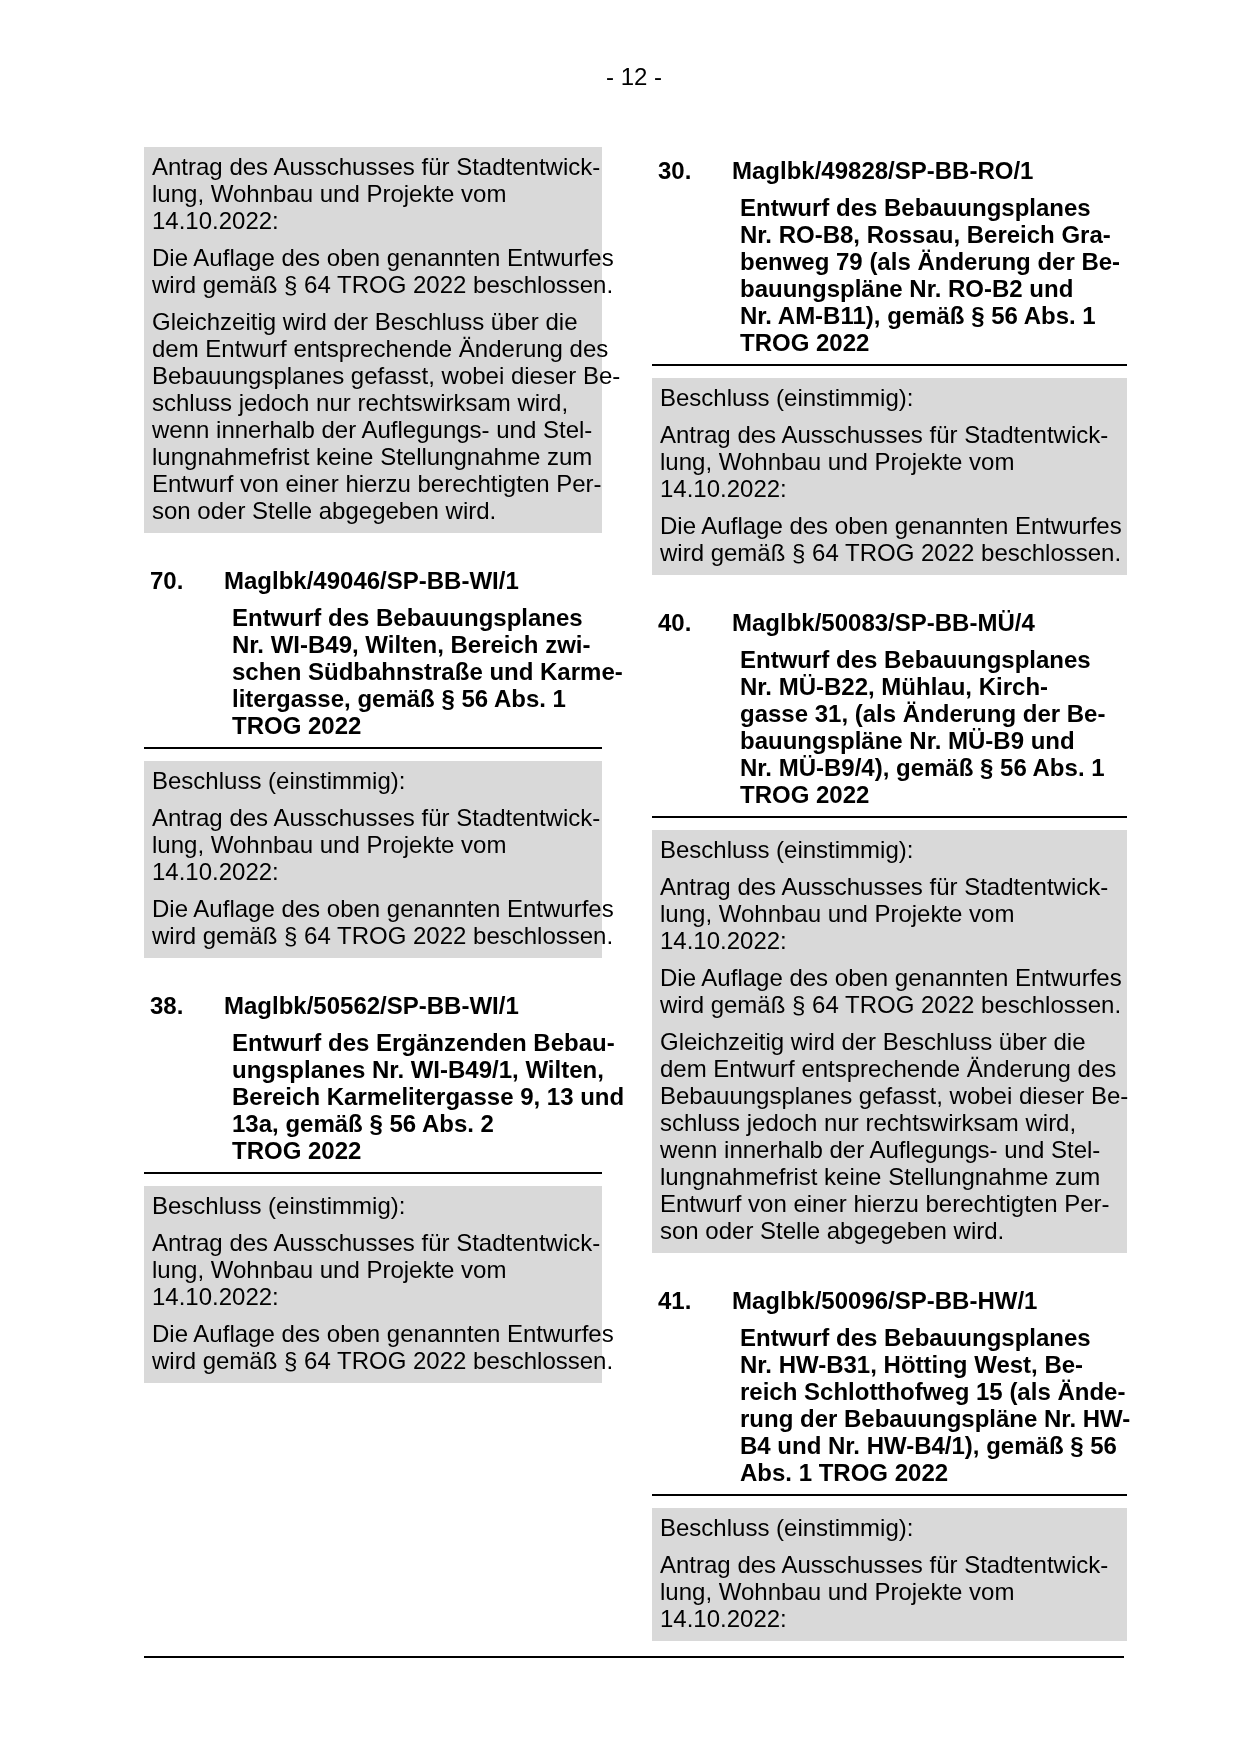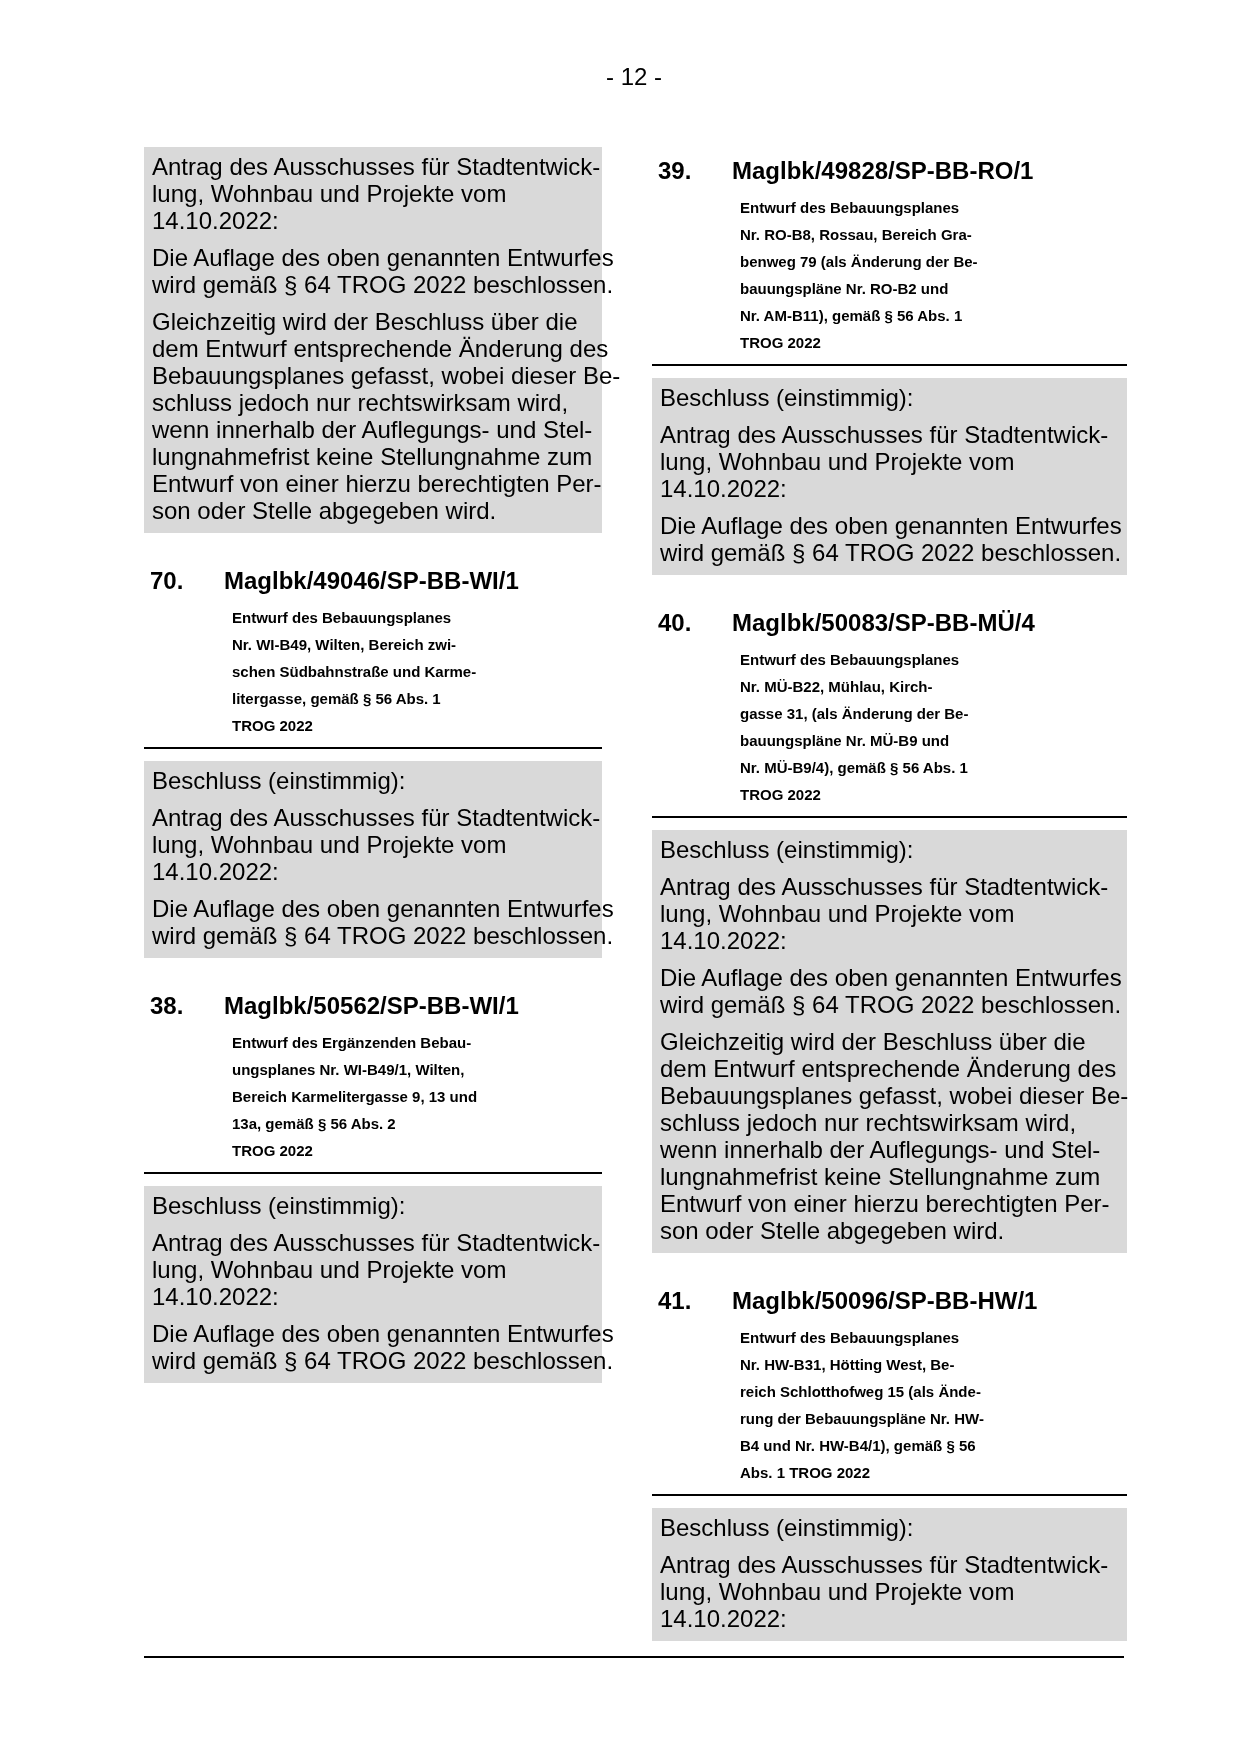--- a/index.html
+++ b/index.html
@@ -29,21 +29,21 @@
   .item { margin-top: 34px; }
   .col-right .item:first-child { margin-top: 10px; }
 
   .item-head {
     font-weight: bold; font-size: 24px; line-height: 27px;
     padding-left: 6px;
   }
   .item-head .num { display: inline-block; width: 74px; }
 
   .item-title {
-    font-weight: bold; font-size: 15px; line-height: 27px;
+    font-weight: bold; font-size: 24px; line-height: 27px;
     margin-left: 88px; margin-top: 10px;
   }
 
   .title-rule {
     border: 0; border-top: 2px solid #000;
     margin: 8px 0 12px 0; width: 100%;
   }
 
   .footer-rule {
     position: absolute; left: 144px; top: 1656px; width: 980px;
@@ -118,21 +118,21 @@
 wird gemäß § 64 TROG 2022 beschlossen.</p>
       </div>
     </section>
 
   </div>
 
   <div class="col col-right">
 
     <section class="item">
       <div class="item-head">
-        <span class="num">39.</span><span>Maglbk/49828/SP-BB-RO/1</span>
+        <span class="num">30.</span><span>Maglbk/49828/SP-BB-RO/1</span>
       </div>
       <div class="item-title pre">Entwurf des Bebauungsplanes
 Nr. RO-B8, Rossau, Bereich Gra-
 benweg 79 (als Änderung der Be-
 bauungspläne Nr. RO-B2 und
 Nr. AM-B11), gemäß § 56 Abs. 1
 TROG 2022</div>
       <hr class="title-rule">
       <div class="decision body-text" style="background: rgb(217, 217, 217);">
         <p class="pre">Beschluss (einstimmig):</p>

